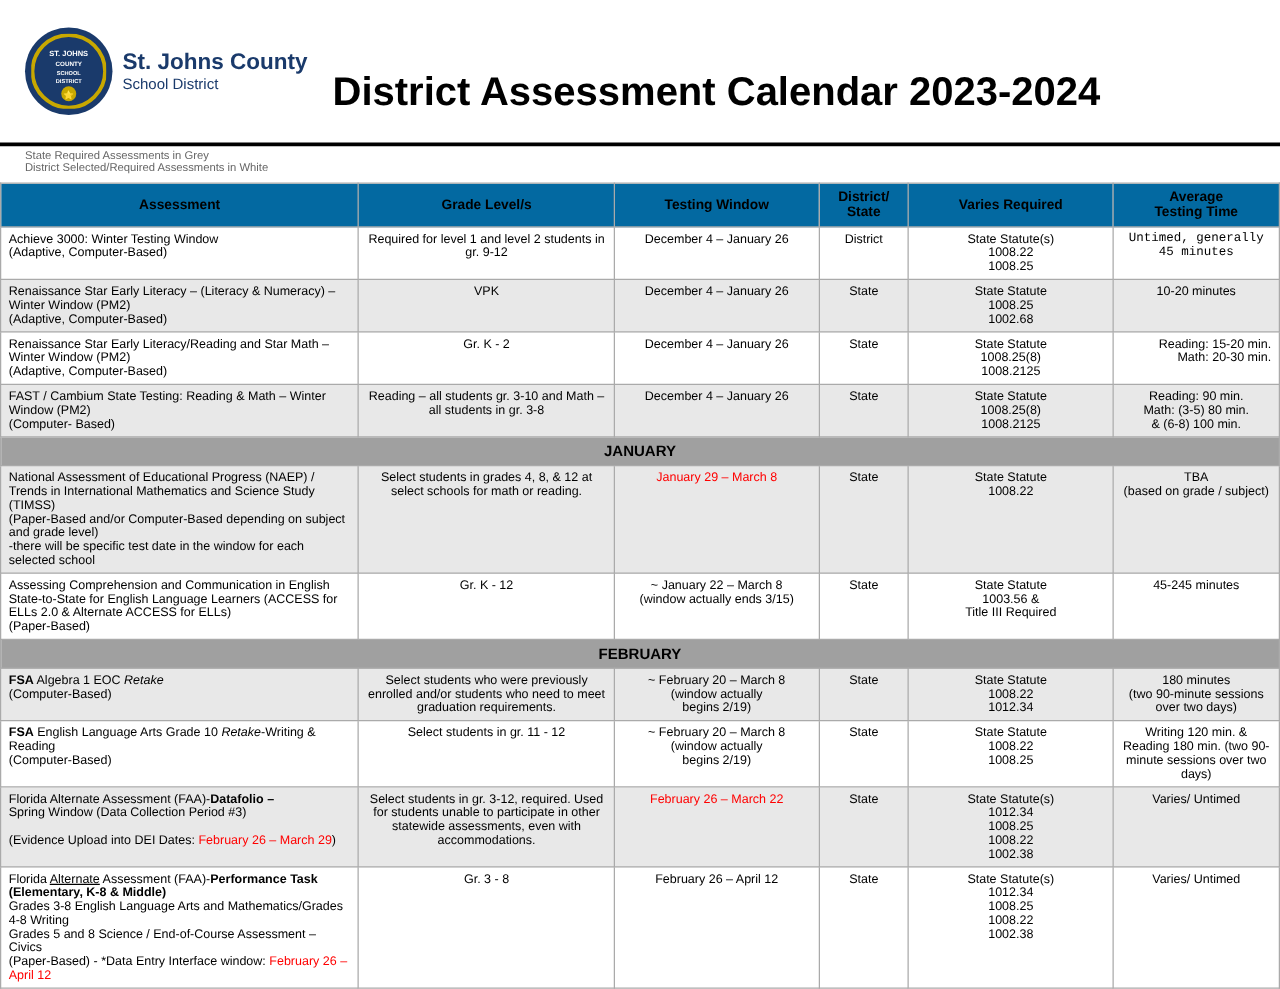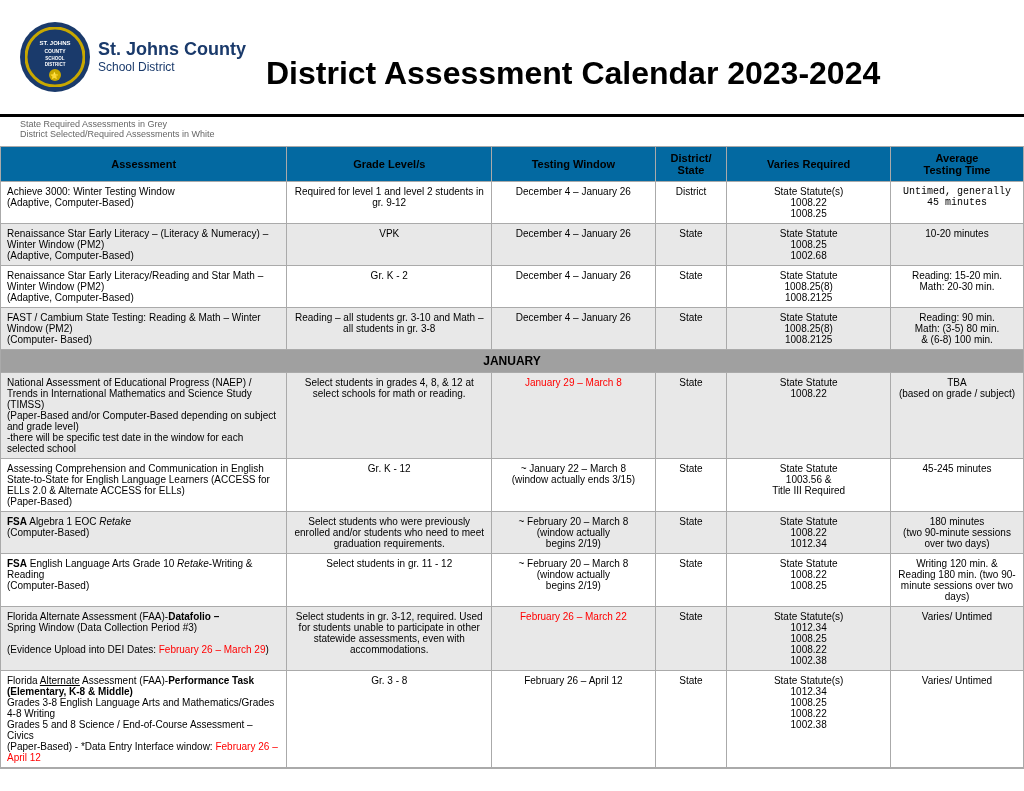--- a/index.html
+++ b/index.html
@@ -180,21 +180,21 @@
         <td style="text-align: center;">State</td>
         <td style="text-align: center;">State Statute<br>1008.25<br>1002.68</td>
         <td style="text-align: center;">10-20 minutes</td>
       </tr>
       <tr class="white-row">
         <td>Renaissance Star Early Literacy/Reading and Star Math – Winter Window (PM2)<br>(Adaptive, Computer-Based)</td>
         <td style="text-align: center;">Gr. K - 2</td>
         <td style="text-align: center;">December 4 – January 26</td>
         <td style="text-align: center;">State</td>
         <td style="text-align: center;">State Statute<br>1008.25(8)<br>1008.2125</td>
-        <td style="text-align: center;">Reading: 15-20 min.<br>Math: 20-30 min.</td>
+        <td style="text-align: right;">Reading: 15-20 min.<br>Math: 20-30 min.</td>
       </tr>
       <tr class="grey-row">
         <td>FAST / Cambium State Testing: Reading &amp; Math – Winter Window (PM2)<br>(Computer- Based)</td>
         <td style="text-align: center;">Reading – all students gr. 3-10
 and
 Math – all students in gr. 3-8</td>
         <td style="text-align: center;">December 4 – January 26</td>
         <td style="text-align: center;">State</td>
         <td style="text-align: center;">State Statute<br>1008.25(8)<br>1008.2125</td>
         <td style="text-align: center;">Reading: 90 min.<br>Math: (3-5) 80 min.<br>&amp; (6-8) 100 min.</td>
@@ -211,20 +211,23 @@
         <td style="text-align: center;">TBA<br>(based on grade / subject)</td>
       </tr>
       <tr class="white-row">
         <td>Assessing Comprehension and Communication in English State-to-State for English Language Learners (ACCESS for ELLs 2.0 &amp; Alternate ACCESS for ELLs)<br>(Paper-Based)</td>
         <td style="text-align: center;">Gr. K - 12</td>
         <td style="text-align: center;">~ January 22 – March 8<br>(window actually ends 3/15)</td>
         <td style="text-align: center;">State</td>
         <td style="text-align: center;">State Statute<br>1003.56 &amp;<br>Title III Required</td>
         <td style="text-align: center;">45-245 minutes</td>
       </tr>
+      <tr class="section-header">
+        <td colspan="6">FEBRUARY</td>
+      </tr>
       <tr class="grey-row">
         <td><b>FSA</b> Algebra 1 EOC <i>Retake</i><br>(Computer-Based)</td>
         <td style="text-align: center;">Select students who were previously enrolled and/or students who need to meet graduation requirements.</td>
         <td style="text-align: center;">~ February 20 – March 8<br>(window actually<br>begins 2/19)</td>
         <td style="text-align: center;">State</td>
         <td style="text-align: center;">State Statute<br>1008.22<br>1012.34</td>
         <td style="text-align: center;">180 minutes<br>(two 90-minute sessions over two days)</td>
       </tr>
       <tr class="white-row">
         <td><b>FSA</b> English Language Arts Grade 10 <i>Retake</i>-Writing &amp; Reading<br>(Computer-Based)</td>

